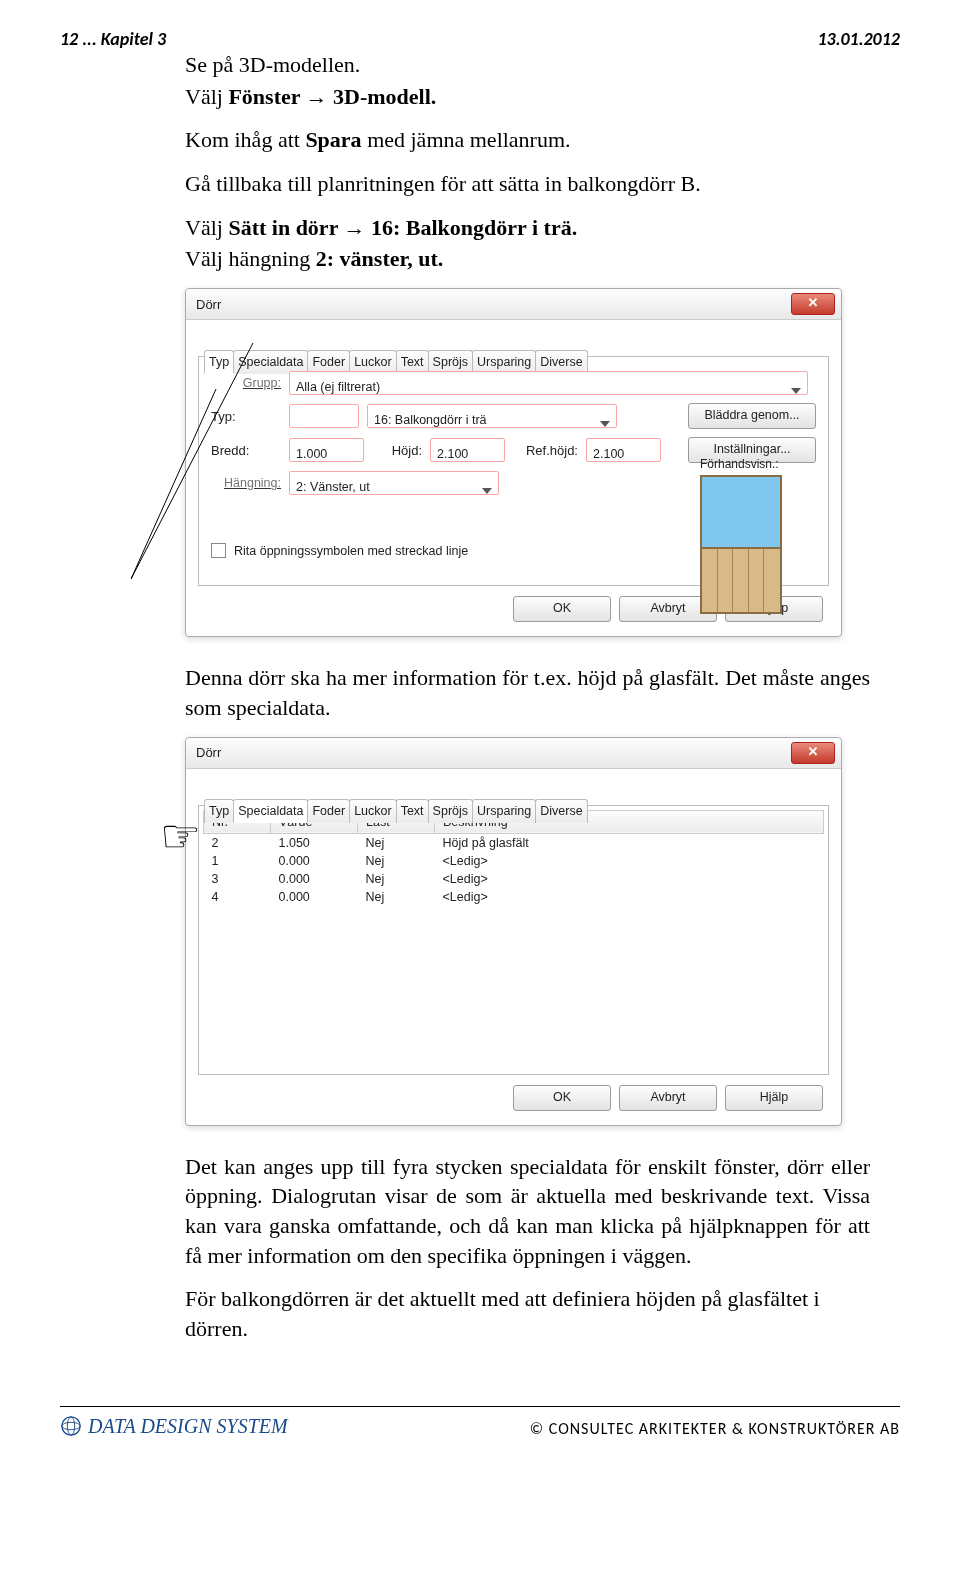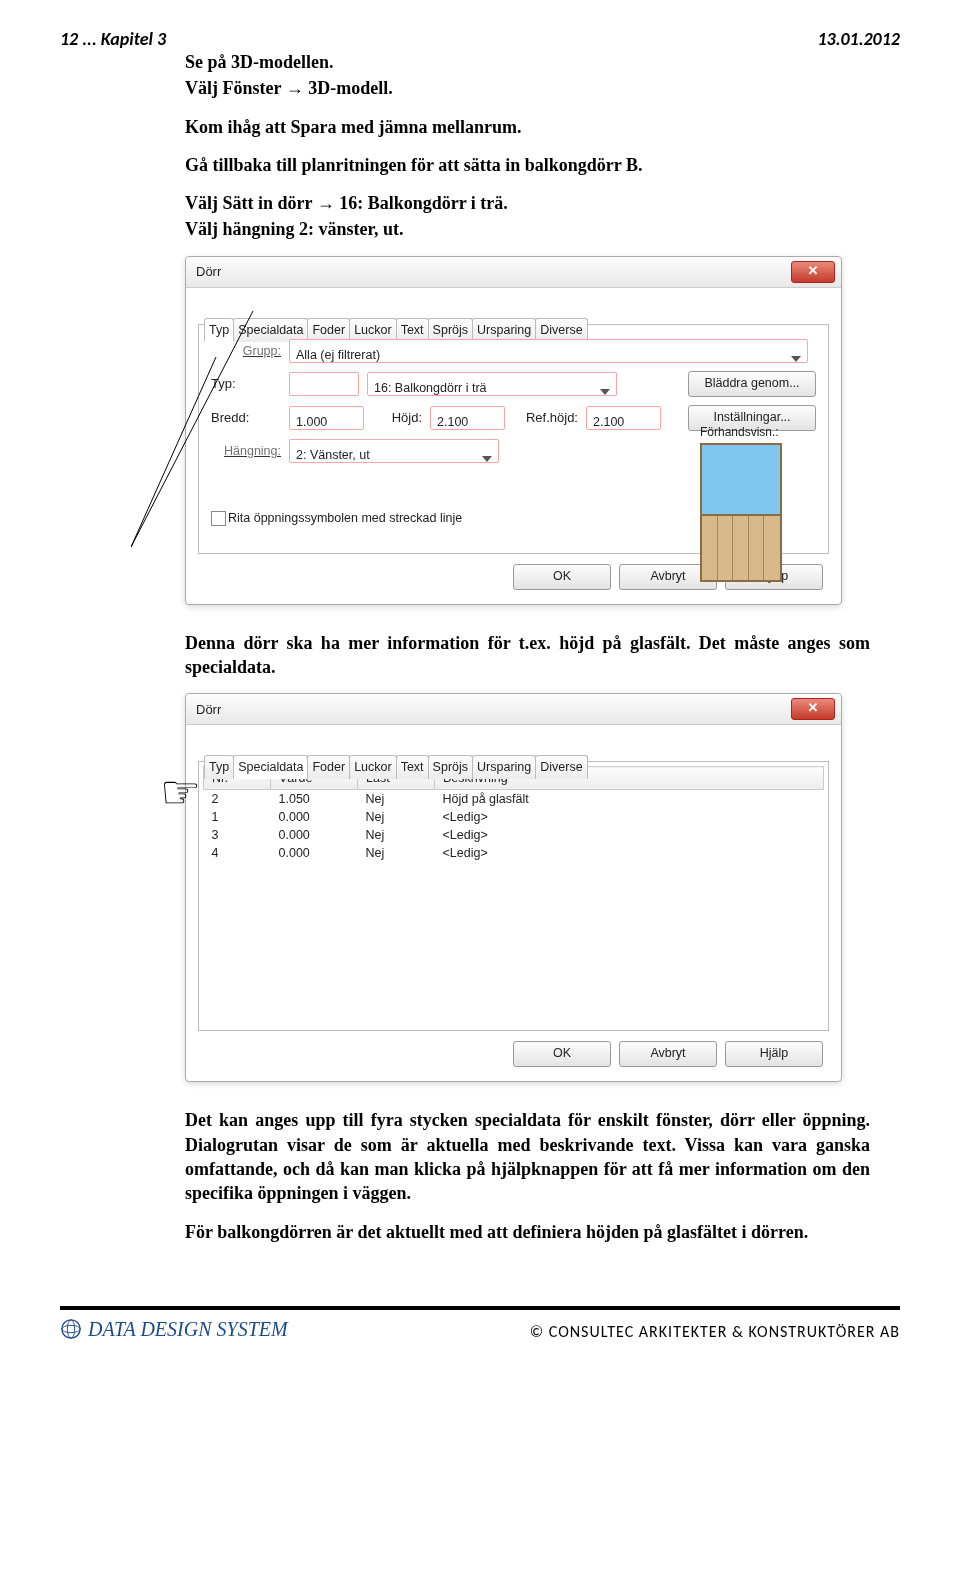--- a/index.html
+++ b/index.html
@@ -38,23 +38,22 @@
   }
   .title-row .right {
     font-family: Calibri, Arial, sans-serif;
     font-style: italic;
     font-size: 20px;
     color: #900000;
   }
   .body-text {
     margin-left: 125px;
     margin-right: 30px;
-    font-size: 18px;
+    font-size: 22px;
     line-height: 1.35;
-    font-weight: bold;
   }
   .body-text p { margin: 0 0 14px 0; }
   .body-text .tight { margin-bottom: 2px; }
   .justified { text-align: justify; }
 
   
   .win {
     font-family: "Segoe UI", Tahoma, Arial, sans-serif;
     font-size: 13px;
     color: #222;
@@ -201,21 +200,21 @@
   .row-typ {
     display: grid;
     grid-template-columns: 70px 70px 250px 1fr auto;
     gap: 8px;
     align-items: center;
     margin-bottom: 8px;
   }
   .chk {
     display: flex;
     align-items: center;
-    gap: 2px;
+    gap: 8px;
     margin-top: 48px;
     font-size: 12.5px;
   }
   .chk .box {
     width: 13px; height: 13px;
     border: 1px solid #888;
     background: #fff;
   }
   .tbl {
     width: 100%;
@@ -240,21 +239,21 @@
     left: 100px;
     font-size: 46px;
     font-family: "Segoe UI Symbol","Apple Color Emoji", sans-serif;
   }
 
   .footer {
     margin-top: 62px;
     display: flex;
     align-items: flex-end;
     justify-content: space-between;
-    border-top: 4px solid #000000;
+    border-top: 1px solid #000000;
     padding-top: 8px;
   }
   .footer .logo {
     font-family: Georgia, "Times New Roman", serif;
     font-style: italic;
     font-size: 20px;
     color: #1a4a8a;
     display: flex;
     align-items: center;
     gap: 6px;

